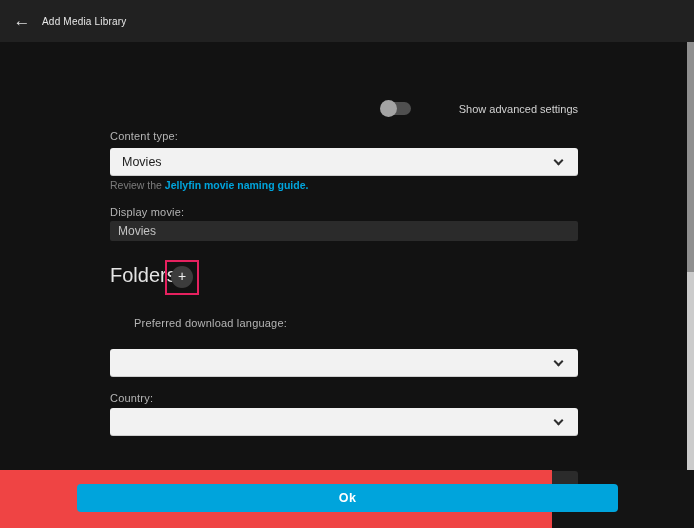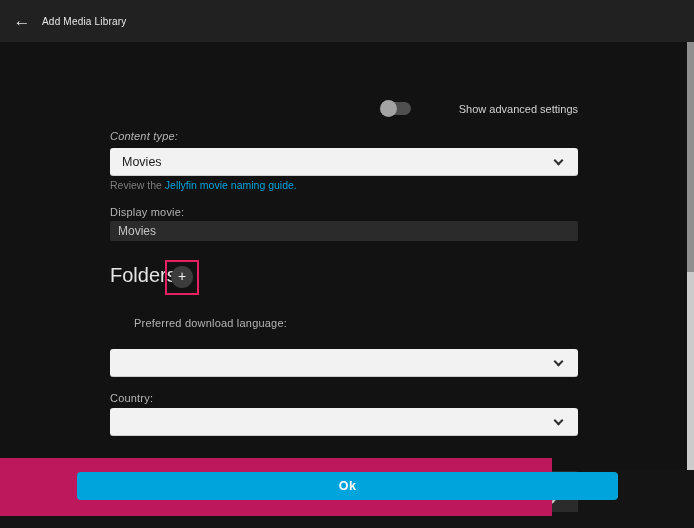--- a/index.html
+++ b/index.html
@@ -28,21 +28,21 @@
 
   
   .select { position:absolute; left:110px; width:468px; height:28px; background:#f2f2f2; border-radius:3px;
             display:flex; align-items:center; cursor:pointer; box-shadow:inset 0 -1px 0 rgba(0,0,0,.15); }
   .select .select-value { font-size:12.5px; color:#1c1c1c; margin-left:12px; flex:1; }
   .chev { width:7px; height:7px; border-right:2px solid #2e2e2e; border-bottom:2px solid #2e2e2e;
           transform:rotate(45deg); margin-right:16px; margin-top:-3px; }
   .chev.light { border-color:#c4c4c4; }
 
   .helper { position:absolute; left:110px; top:137px; font-size:10.5px; color:#7c7c7c; }
-  .helper a { color:#00a4dc; font-weight:normal; text-decoration:none; cursor:pointer; }
+  .helper a { color:#00a4dc; font-weight:bold; text-decoration:none; cursor:pointer; }
 
   .text-input { position:absolute; left:110px; top:179px; width:468px; height:20px; background:#2b2b2b;
                 border:none; border-radius:2px; color:#c3c3c3; font-size:12px; padding-left:8px;
                 font-family:"Liberation Sans", sans-serif; }
 
   
   .folders-heading { position:absolute; left:110px; top:222px; font-size:20px; font-weight:400; color:#e4e4e4; }
   .add-btn { position:absolute; left:171px; top:224px; width:22px; height:22px; border-radius:50%;
              background:#3c3c3c; color:#f0f0f0; font-size:14px; line-height:21px; text-align:center; cursor:pointer; }
   .click-highlight { position:absolute; left:165px; top:218px; width:34px; height:35px;
@@ -57,21 +57,21 @@
                       border-radius:3px 3px 0 0; overflow:hidden; }
   .downloader-row { position:absolute; left:0; top:9px; width:468px; height:40px; display:flex; align-items:center; }
   .checkbox { width:19px; height:19px; margin-left:13px; background:#00a4dc; border-radius:2px;
               display:flex; align-items:center; justify-content:center; cursor:pointer; }
   .checkmark { width:9px; height:5px; border-left:2px solid #fff; border-bottom:2px solid #fff;
                transform:rotate(-45deg); margin-top:-3px; }
   .downloader-name { font-size:12px; color:#dcdcdc; margin-left:10px; flex:1; }
   .downloader-panel .chev { margin-right:22px; }
 
   
-  .footer { position:absolute; top:458px; left:0; width:552px; height:58px; background:#be185d; z-index:6; }
+  .footer { position:absolute; top:470px; left:0; width:552px; height:58px; background:#ef4444; z-index:6; }
   .ok-btn { position:absolute; left:77px; top:14px; width:541px; height:28px; background:#00a4dc; border:none;
             border-radius:4px; color:#ffffff; font-weight:bold; font-size:12.5px; cursor:pointer;
             font-family:"Liberation Sans", sans-serif; letter-spacing:.3px; }
 
   
   .scrollbar-track { position:absolute; top:42px; left:687px; width:7px; height:428px; background:#cbcbcb; z-index:7; }
   .scrollbar-thumb { position:absolute; top:0; left:0; width:7px; height:230px; background:#8f8f8f; cursor:pointer; }
 </style>
 </head>
 <body>
@@ -88,21 +88,21 @@
   <div class="content">
 
     <div class="toggle-row">
       <div class="toggle">
         <div class="toggle-track"></div>
         <div class="toggle-knob"></div>
       </div>
       <span class="toggle-label">Show advanced settings</span>
     </div>
 
-    <div class="field-label" style="top:88px;font-style:italic;">Content type:</div>
+    <div class="field-label" style="top:88px;">Content type:</div>
     <div class="select" style="top:106px;">
       <span class="select-value">Movies</span>
       <span class="chev"></span>
     </div>
     <div class="helper">
       <span>Review the </span><a>Jellyfin movie naming guide.</a>
     </div>
 
     <div class="field-label" style="top:164px;">Display movie:</div>
     <input class="text-input" type="text" value="Movies" style="">

